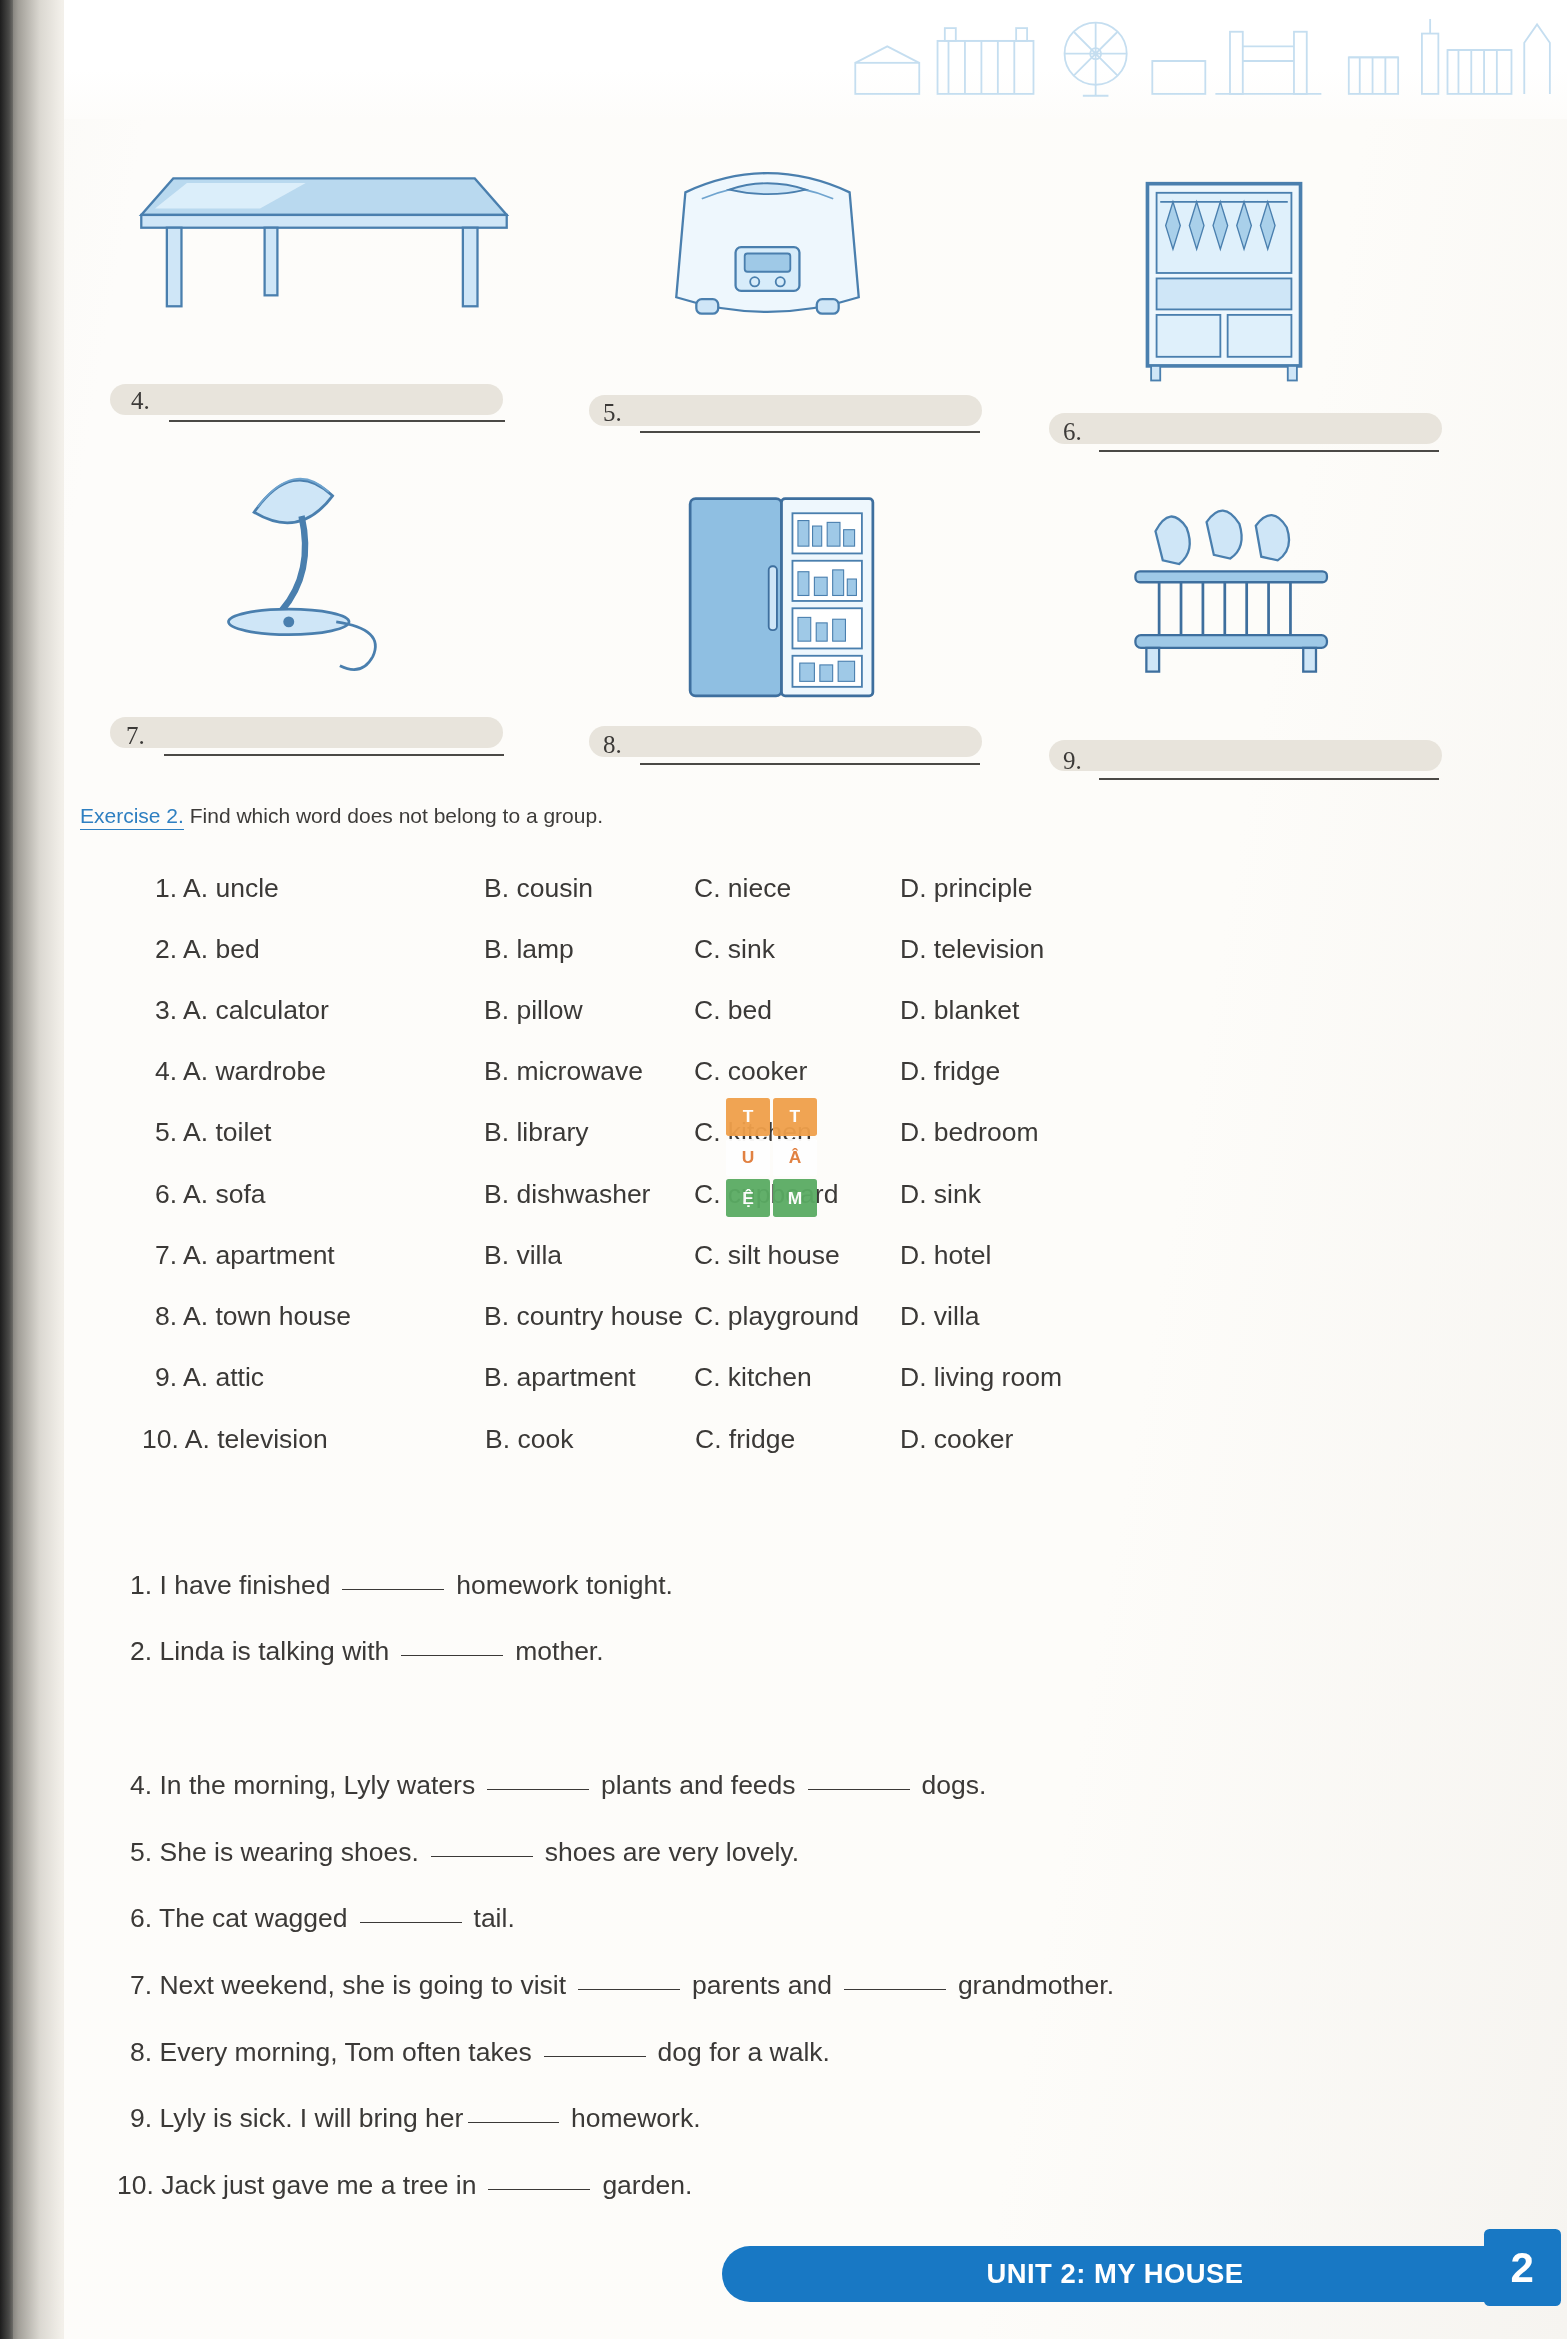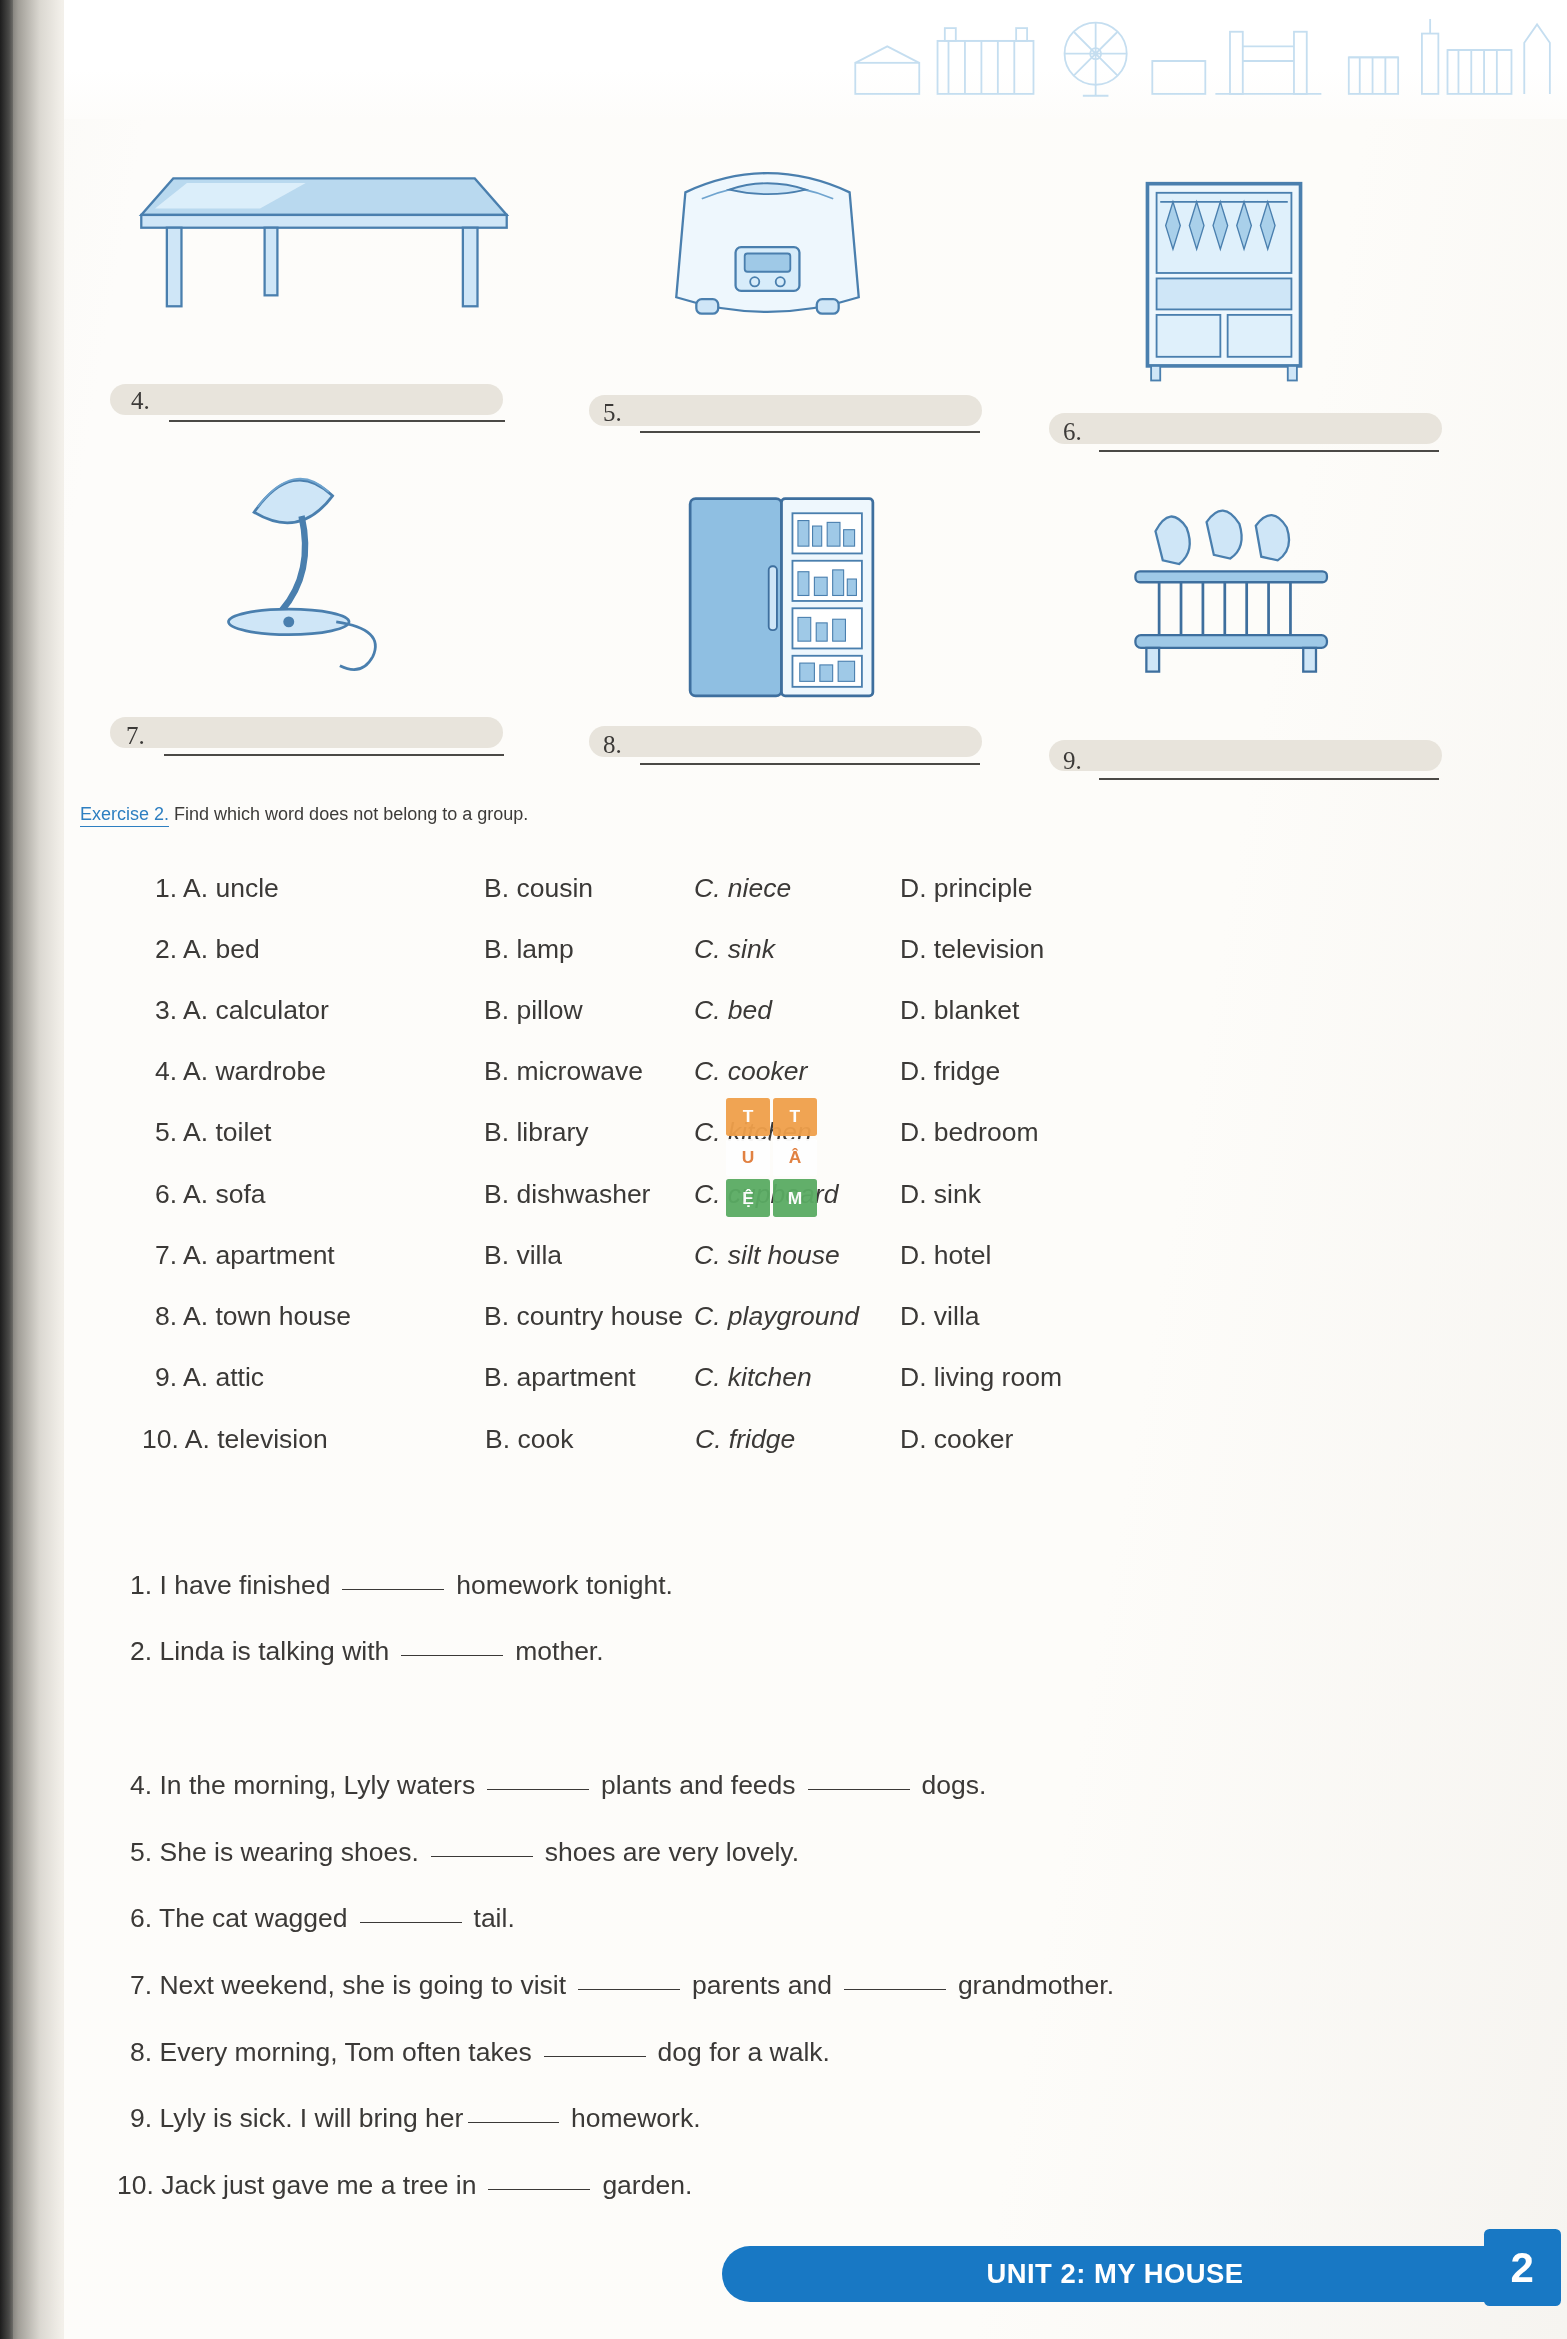--- a/index.html
+++ b/index.html
@@ -72,40 +72,40 @@
   }
   .underline {
     position: absolute;
     height: 1.8px;
     background: #4b4946;
   }
 
   
   .ex-head {
     position: absolute;
-    font-size: 18px;
+    font-size: 21px;
     color: #3d3b39;
     white-space: nowrap;
   }
   .ex-head .ex-label {
     color: #2e7fc1;
     border-bottom: 1.8px solid #2e7fc1;
     padding-bottom: 1.8px;
   }
   .ex-head .ex-text { color: #3d3b39; }
 
   .q-row {
     position: absolute;
     font-size: 26.5px;
     color: #3b3937;
     white-space: nowrap;
   }
   .col-a { position: absolute; }
   .col-b { position: absolute; left: 329px; }
-  .col-c { position: absolute; left: 539px; font-style: italic; }
+  .col-c { position: absolute; left: 539px; }
   .col-d { position: absolute; left: 745px; }
 
   .fill-row {
     position: absolute;
     font-size: 26.5px;
     color: #3b3937;
     white-space: nowrap;
   }
   .gap {
     display: inline-block;

